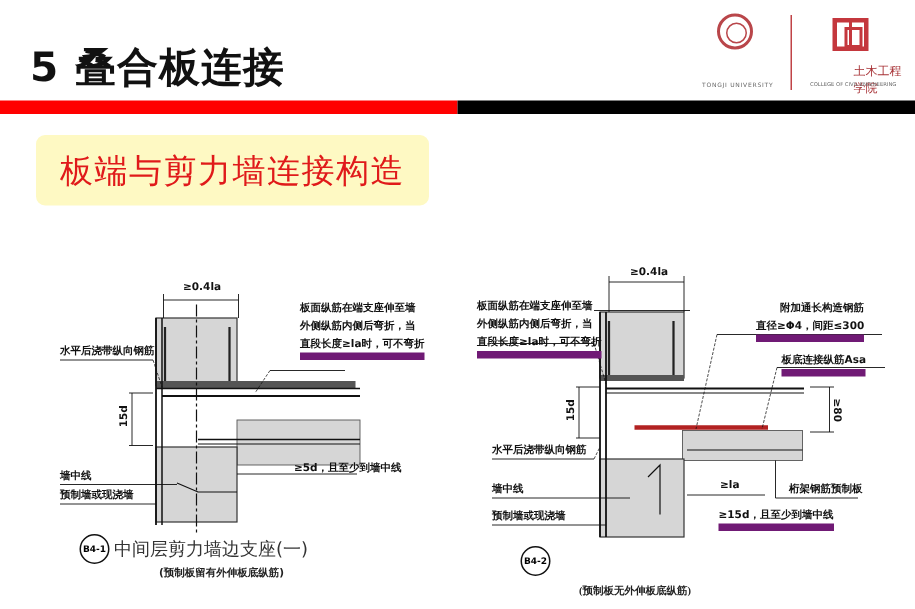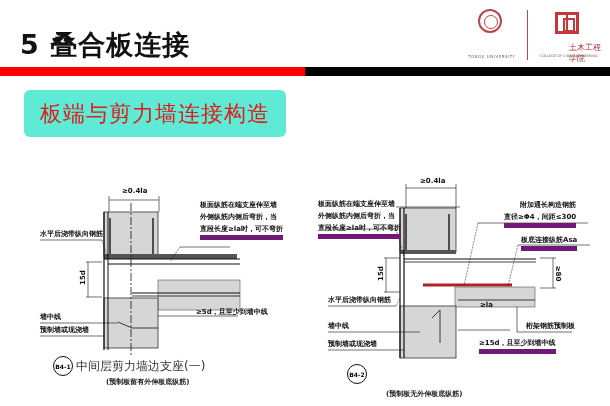--- a/index.html
+++ b/index.html
@@ -17,21 +17,21 @@
   .coll-mark { position:absolute; left:97px; top:6px; width:24px; height:22px; border:3px solid #c4373d; }
   .coll-mark::before { content:""; position:absolute; left:5px; top:3px; width:8px; height:10px; border:2px solid #c4373d; }
   .coll-mark::after { content:""; position:absolute; left:8px; top:-3px; width:2px; height:22px; background:#c4373d; }
   .coll-name { position:absolute; left:82px; top:36px; font-size:8px; color:#a83236; font-family:Liberation Serif, serif;margin-left:29px; }
   .coll-en { position:absolute; left:82px; top:48px; font-size:3.5px; color:#666; }
 
   .title-bar { position:absolute; left:0; top:67px; width:610px; height:9px; display:flex; }
   .title-bar .red { width:305px; background:#ff0000; }
   .title-bar .black { flex:1; background:#000; }
 
-  .subtitle-box { position:absolute; left:24px; top:90px; width:262px; height:47px; background:#5eead4; border-radius:6px; display:flex; align-items:center; justify-content:center; }
+  .subtitle-box { position:absolute; left:24px; top:90px; width:262px; height:47px; background:#fef9c3; border-radius:6px; display:flex; align-items:center; justify-content:center; }
   .subtitle-box span { color:#e01a1a; font-size:22px; letter-spacing:1px; }
 
   .diagram { position:absolute;border-radius:18px; }
   .cjk-small { position:absolute; font-size:7px; font-weight:bold; color:#111; white-space:nowrap; letter-spacing:0; line-height:11px; }
   .ul { border-bottom:5px solid #701a75; }
   .caption { position:absolute; font-size:12px; color:#333; white-space:nowrap; }
   .caption-sub { position:absolute; font-size:7px; font-weight:bold; color:#222; white-space:nowrap; }
   .badge { position:absolute; width:20px; height:20px; border:1.5px solid #111; border-radius:50%; font-size:6px; font-weight:bold; display:flex; align-items:center; justify-content:center; }
   svg { position:absolute; overflow:visible; }
 </style>
@@ -174,18 +174,18 @@
   <div class="cjk-small" style="left:318px;top:199px;">板面纵筋在端支座伸至墙</div>
   <div class="cjk-small" style="left:318px;top:211px;">外侧纵筋内侧后弯折，当</div>
   <div class="cjk-small ul" style="left:318px;top:223px;">直段长度≥la时，可不弯折</div>
   <div class="cjk-small" style="left:520px;top:200px;">附加通长构造钢筋</div>
   <div class="cjk-small ul" style="left:504px;top:212px;">直径≥Φ4，间距≤300</div>
   <div class="cjk-small ul" style="left:521px;top:235px;">板底连接纵筋Asa</div>
   <div class="cjk-small" style="left:328px;top:295px;">水平后浇带纵向钢筋</div>
   <div class="cjk-small" style="left:328px;top:321px;">墙中线</div>
   <div class="cjk-small" style="left:328px;top:339px;">预制墙或现浇墙</div>
   <div class="cjk-small" style="left:526px;top:321px;">桁架钢筋预制板</div>
-  <div class="cjk-small" style="left:480px;top:300px;">≥la</div>
+  <div class="cjk-small" style="left:480px;top:318px;">≥la</div>
   <div class="cjk-small ul" style="left:431px;top:338px;margin-left:48px;">≥15d，且至少到墙中线</div>
 
   <div class="badge" style="left:347px;top:364px;">B4-2</div>
-  <div class="caption-sub" style="left:386px;top:389px;">(预制板无外伸板底纵筋)</div>
+  <div class="caption-sub" style="left:386px;top:389px;font-family:Liberation Serif, serif;">(预制板无外伸板底纵筋)</div>
 </div>
 
 </body></html>

